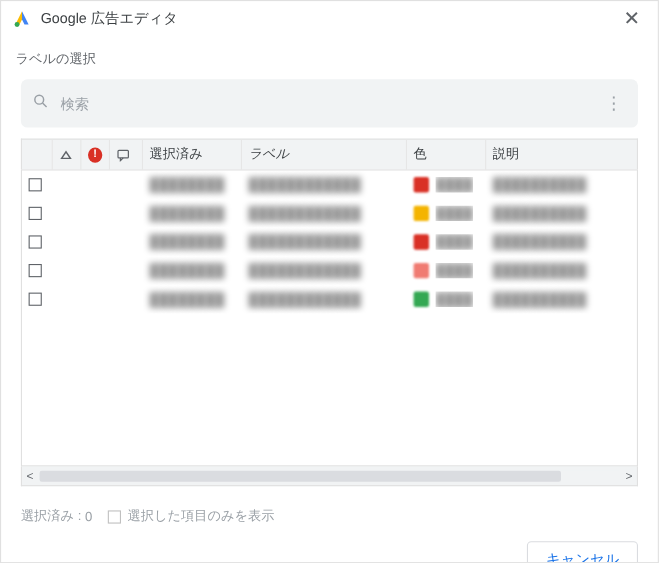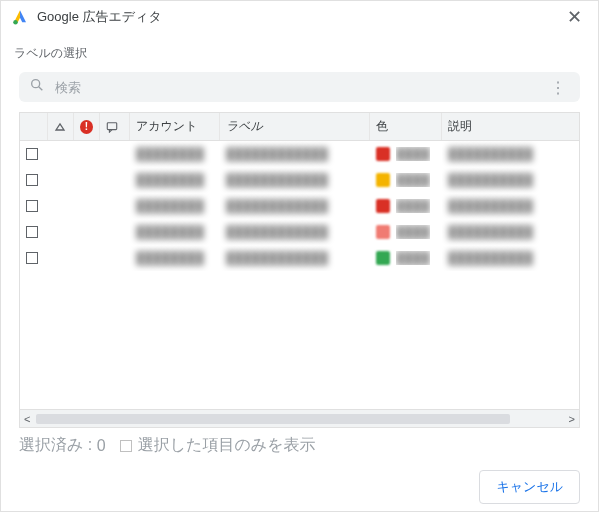--- a/index.html
+++ b/index.html
@@ -5,21 +5,21 @@
 *{box-sizing:border-box;margin:0;padding:0;font-family:"Yu Gothic UI","Hiragino Sans","Meiryo",sans-serif}
 body{width:599px;height:512px;background:#fff;color:#3c4043;border:1px solid #e0e0e0}
 
 .titlebar{display:flex;align-items:center;padding:6px 10px;height:32px}
 .titlebar .logo svg{width:18px;height:18px;display:block}
 .titlebar .title{margin-left:8px;font-size:13px;color:#3c4043}
 .titlebar .close{margin-left:auto;color:#5f6368;font-size:18px;cursor:pointer;padding:2px 6px}
 
 .section-label{padding:12px 13px 4px;font-size:12px;color:#5f6368}
 
-.searchbar{display:flex;align-items:center;margin:6px 18px 10px;background:#f1f3f4;border-radius:6px;height:30px;padding:0 10px}
+.searchbar{display:flex;align-items:center;margin:6px 18px 10px;background:#f1f3f4;border-radius:6px;height:44px;padding:0 10px}
 .searchbar .sicon{color:#9aa0a6;font-size:16px}
 .searchbar input{flex:1;border:none;background:transparent;margin-left:10px;font-size:13px;outline:none;color:#3c4043}
 .searchbar input::placeholder{color:#9aa0a6}
 .searchbar .more{color:#9aa0a6;cursor:pointer;padding:0 4px}
 
 .tablewrap{margin:0 18px}
 .thead{display:flex;align-items:center;background:#f1f3f4;border:1px solid #e0e0e0;border-bottom:none;height:28px}
 .th{font-size:12px;color:#3c4043;padding:0 6px;border-right:1px solid #e6e6e6;height:100%;display:flex;align-items:center;overflow:hidden}
 .th:last-child{border-right:none;flex:1}
 
@@ -29,21 +29,21 @@
 .cb{width:12px;height:12px;border:1px solid #5f6368;display:inline-block}
 
 .blur-text{color:transparent;text-shadow:0 0 6px rgba(0,0,0,0.4);white-space:nowrap;overflow:hidden}
 .color-swatch{width:14px;height:14px;border-radius:2px;display:inline-block;margin-right:6px;filter:blur(1px)}
 
 .hscroll{display:flex;align-items:center;margin:0 18px;height:18px;background:#f1f3f4;border:1px solid #e0e0e0;border-top:none}
 .hscroll .arrow{font-size:11px;color:#5f6368;padding:0 4px;cursor:pointer}
 .hscroll .track{flex:1;height:10px;background:#f1f3f4;margin:0 2px;position:relative}
 .hscroll .thumb{position:absolute;left:0;top:0;height:100%;width:90%;background:#dadce0;border-radius:2px}
 
-.status{display:flex;align-items:center;margin:7px 18px 0;font-size:16px;color:#9aa0a6}
+.status{display:flex;align-items:center;margin:19px 18px 0;font-size:12px;color:#9aa0a6}
 .status .cb2{width:12px;height:12px;border:1px solid #c0c0c0;margin:0 6px 0 14px}
 
 .buttons{display:flex;align-items:center;padding:14px 18px 16px}
 .btn{height:34px;padding:0 16px;border-radius:4px;font-size:13px;display:flex;align-items:center;cursor:pointer;border:1px solid transparent}
 .btn-outline{border-color:#dadce0;color:#1a73e8;background:#fff}
 .btn-primary{background:#1a73e8;color:#fff}
 .btn-cancel{border-color:#dadce0;color:#1a73e8;background:#fff}
 .spacer{flex:1}
 .buttons .btn+ .btn{margin-left:10px}
 
@@ -92,21 +92,21 @@
       <span class="excl">!</span>
     </div>
     <div class="th" id="hcom" style="width: 30px;">
       <span class="comment-icon">
         <svg viewBox="0 0 14 14">
             <rect x="1.5" y="2" width="11" height="8" rx="1" fill="none" stroke="#5f6368" stroke-width="1.3"></rect>
             <path d="M4 10 L4 13 L7 10" fill="none" stroke="#5f6368" stroke-width="1.3"></path>
           </svg>
       </span>
     </div>
-    <div class="th" id="hacc" style="width: 90px;">アカウント</div>
+    <div class="th" id="hacc" style="width: 90px;">選択済み</div>
     <div class="th" id="hlab" style="width: 150px; font-style: italic;">ラベル</div>
     <div class="th" id="hcolor" style="width: 72px;">色</div>
     <div class="th" id="hdesc">説明</div>
   </div>
 
   <div class="tbody-scroll" id="tbody">
       <div class="trow">
         <div class="td" style="width:28px">
           <span class="cb"></span>
         </div>

